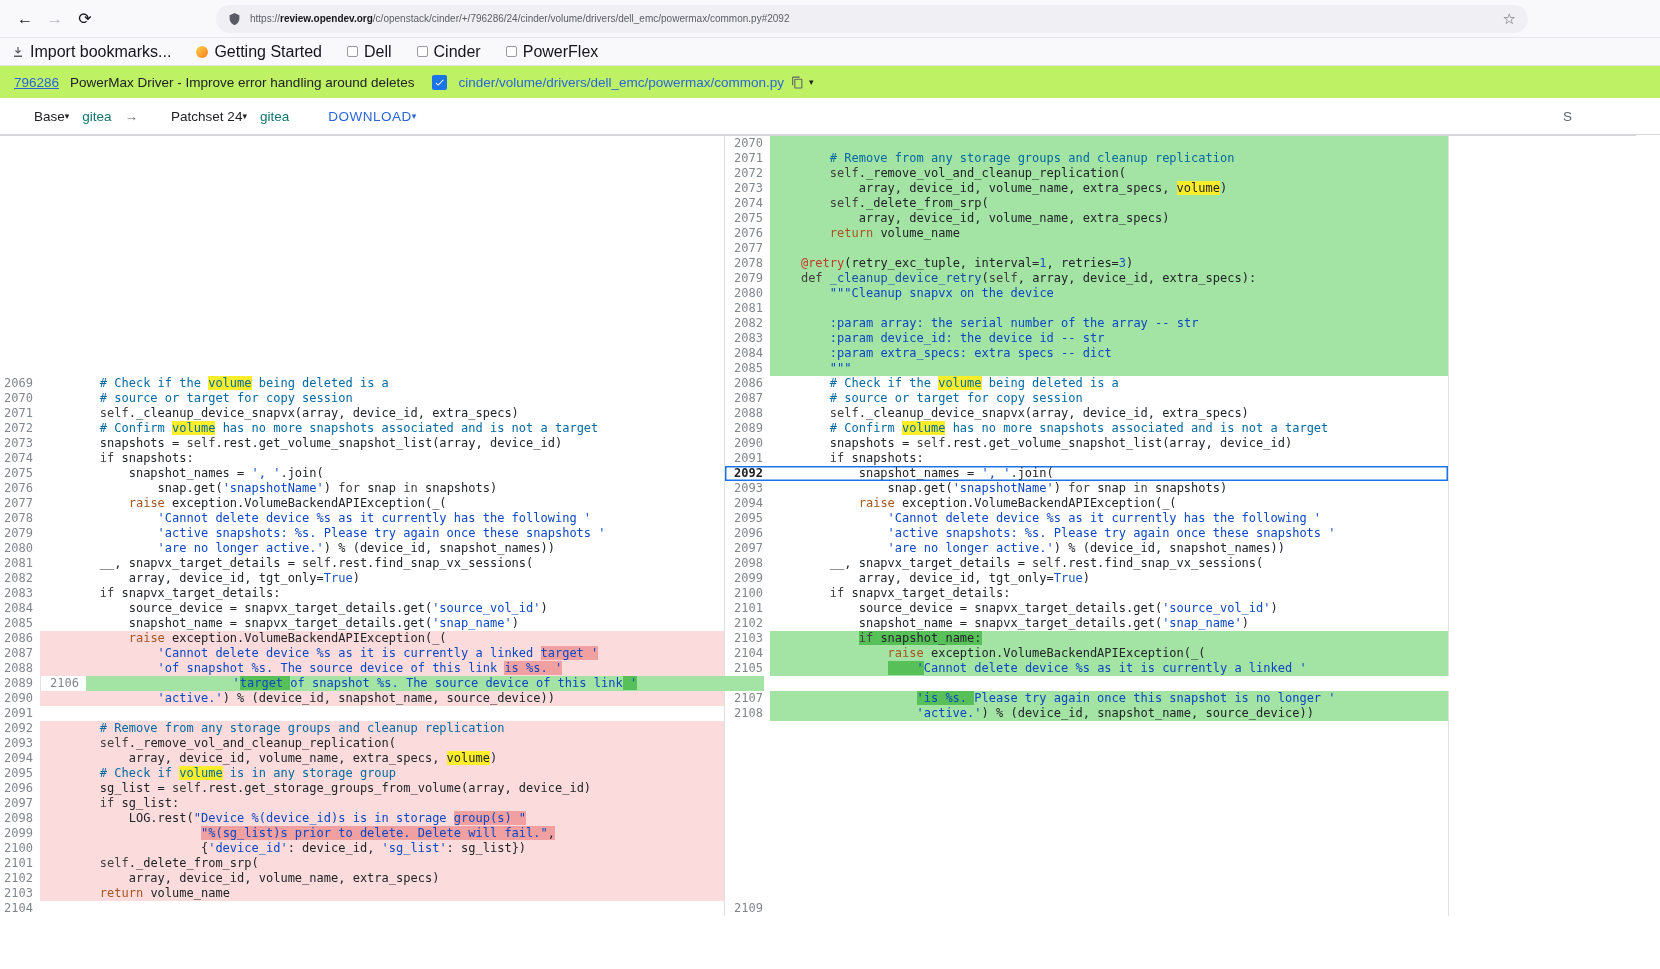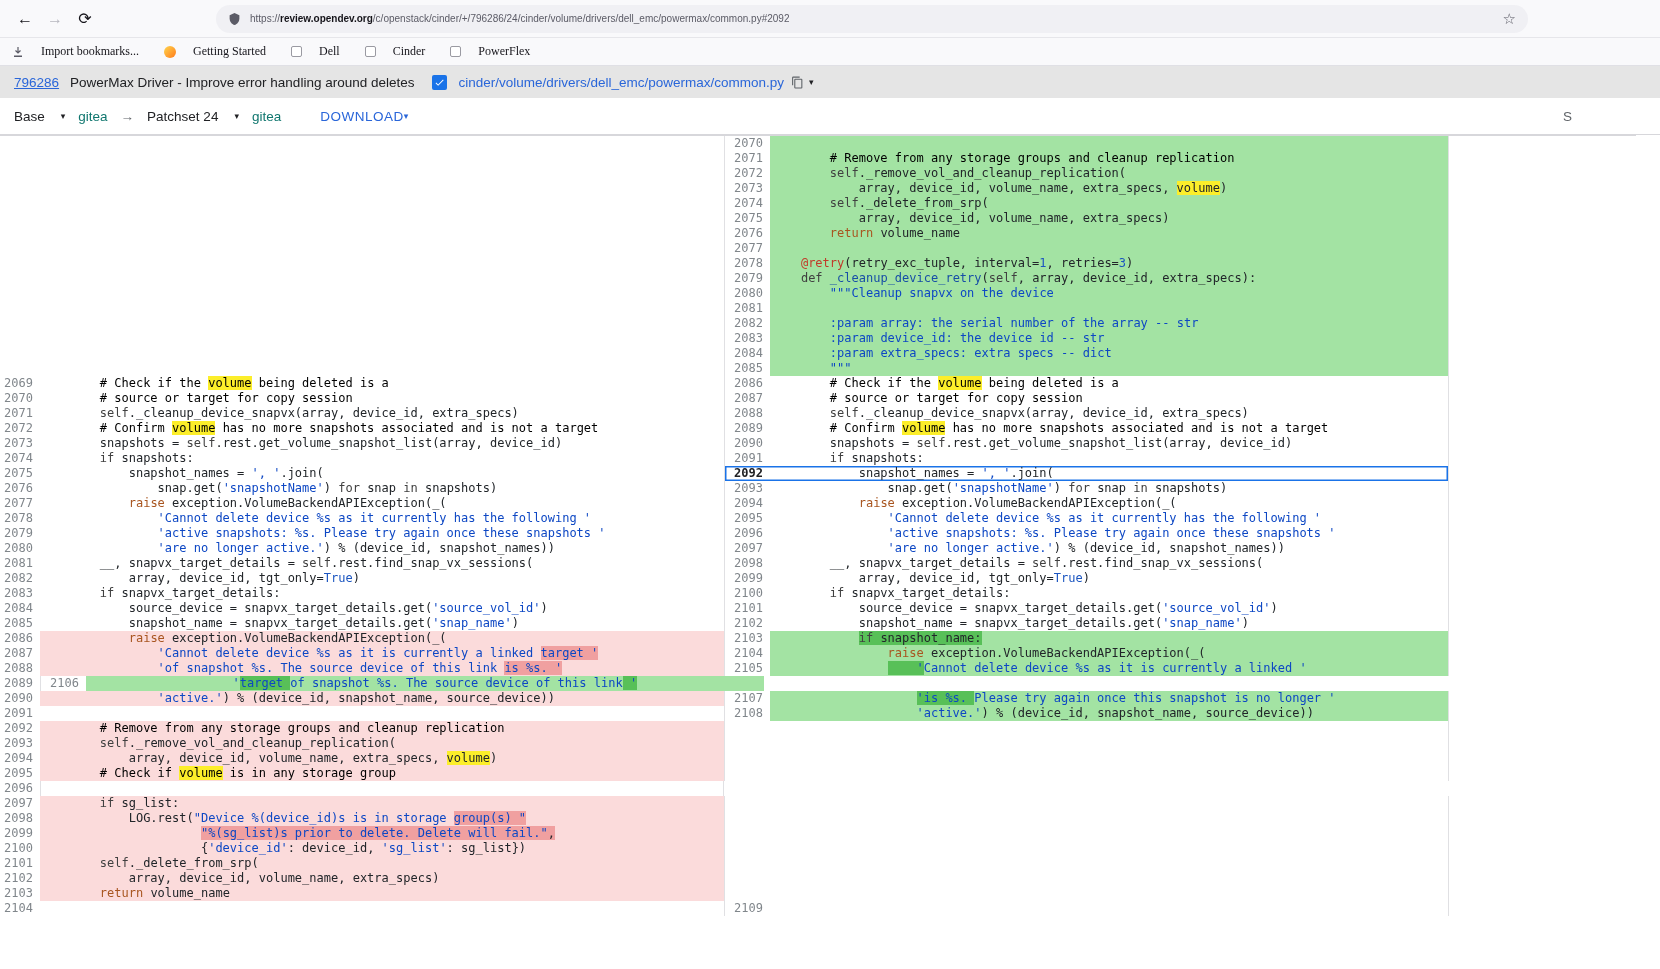--- a/index.html
+++ b/index.html
@@ -10,35 +10,35 @@
   .nav-btn{width:30px;height:30px;display:flex;align-items:center;justify-content:center;font-size:16px;color:#15141a;border-radius:4px;cursor:pointer;}
   .nav-btn.disabled{color:#b7b7bf;}
   .tb-spacer{width:112px;}
   .urlbar{flex:1;height:28px;background:#f0f0f4;border-radius:14px;display:flex;align-items:center;padding:0 12px;margin-left:4px;box-sizing:border-box;}
   .url-text{font-size:10px;color:#5b5b66;margin-left:9px;white-space:nowrap;overflow:hidden;}
   .url-host{color:#15141a;font-weight:600;}
   .star{margin-left:auto;color:#5b5b66;font-size:15px;cursor:pointer;}
   .tb-right{width:122px;}
 
   .bmbar{height:28px;background:#f9f9fb;border-bottom:1px solid #e0e0e5;display:flex;align-items:center;padding:0 8px;box-sizing:border-box;}
-  .bm{display:flex;align-items:center;gap:17px;font-size:12px;color:#15141a;margin-right:17px;cursor:pointer;padding:2px 4px;border-radius:3px;font-family:Liberation Serif, serif;}
+  .bm{display:flex;align-items:center;gap:6px;font-size:16px;color:#15141a;margin-right:17px;cursor:pointer;padding:2px 4px;border-radius:3px;}
   .ic-page{width:11px;height:11px;border:1px solid #9a9aa2;border-radius:2px;background:#fff;box-sizing:border-box;}
   .ic-gs{width:12px;height:12px;border-radius:50%;background:linear-gradient(135deg,#ffd54d,#ff7a1a);}
 
   
-  .chg-header{height:32px;display:flex;align-items:center;padding:0 14px;font-size:13.5px;background:#e5e5e5;}
+  .chg-header{height:32px;display:flex;align-items:center;padding:0 14px;font-size:13.5px;background:#bef264;}
   .chg-num{color:#2a66d9;text-decoration:underline;margin-right:11px;cursor:pointer;}
   .chg-title{color:#202124;font-weight:500;margin-right:18px;}
   .chk{width:15px;height:15px;background:#1a73e8;border-radius:2px;display:flex;align-items:center;justify-content:center;margin-right:11px;cursor:pointer;flex:0 0 auto;}
   .file-path{color:#2a66d9;margin-right:7px;cursor:pointer;text-decoration:none;}
   .copy-ic{display:flex;align-items:center;margin-right:5px;cursor:pointer;}
   .caret{font-size:9px;color:#202124;line-height:1;}
 
   .ps-bar{height:37px;display:flex;align-items:center;padding:0 14px;border-bottom:1px solid #d7d7db;font-size:13.5px;background:#fff;position:relative;box-sizing:border-box;}
-  .ps-dark{color:#202124;display:flex;align-items:center;gap:16px;margin-right:13px;cursor:pointer;}
+  .ps-dark{color:#202124;display:flex;align-items:center;gap:0;margin-right:13px;cursor:pointer;margin-left:20px;}
   .ps-link{color:#0f766e;margin-right:13px;cursor:pointer;text-decoration:none;}
   .ps-arrow{color:#5f6368;margin-right:13px;}
   .ps-download{color:#2a66d9;font-weight:500;letter-spacing:.5px;display:flex;align-items:center;margin-left:26px;cursor:pointer;}
   .ps-download .caret{color:#2a66d9;}
   .ps-edge{position:absolute;right:88px;color:#5f6368;}
 
   
   .diff{width:1636px;font-family:"DejaVu Sans Mono","Liberation Mono",monospace;font-size:12px;line-height:15px;color:#212529;}
   .drow{display:grid;grid-template-columns:40px 684px 725px;height:15px;}
   .lnum{text-align:right;padding-right:7px;color:#80868b;user-select:none;cursor:pointer;overflow:hidden;}
@@ -47,21 +47,21 @@
   .bg-a{background:#a3e3a3;}
   .bg-r{background:#fbdbdb;}
   .bg-a .ild{background:#58c058;}
   .bg-r .ild{background:#f0a0a0;}
   .tok{background:#fcee2a;}
   .sel{box-shadow:inset 0 0 0 1.5px #1a73e8;}
   .sel .lnum{color:#202124;font-weight:bold;}
 
   
   .s-d{color:#212529;}
-  .s-com{color:#000000;margin-top:45px;}
+  .s-com{color:#0369a1;margin-top:45px;}
   .s-str{color:#0d47c4;}
   .s-kw{color:#404040;}
   .s-kw2{color:#a85520;}
   .s-num{color:#1b55c0;}
   .s-dec{color:#c13b2a;}
   .s-fn{color:#174ea6;}
 </style>
 </head>
 <body>
 
@@ -494,20 +494,21 @@
         <div class="drow">
           <div class="lnum">2095</div>
           <div class="lcode bg-r"><span class="s-d">        </span><span class="s-com"># Check if </span><span class="s-com tok">volume</span><span class="s-com"> is in any storage group</span></div>
           <div class="rhalf">
             <div class="lnum"></div>
             <div class="rcode"></div>
           </div>
         </div>
         <div class="drow">
           <div class="lnum">2096</div>
+          <div class="lcode bg-r"><span class="s-d">        sg_list = </span><span class="s-kw">self</span><span class="s-d">.rest.get_storage_groups_from_volume(array, device_id)</span></div>
           <div class="rhalf">
             <div class="lnum"></div>
             <div class="rcode"></div>
           </div>
         </div>
         <div class="drow">
           <div class="lnum">2097</div>
           <div class="lcode bg-r"><span class="s-d">        </span><span class="s-kw">if</span><span class="s-d"> sg_list:</span></div>
           <div class="rhalf">
             <div class="lnum"></div>

